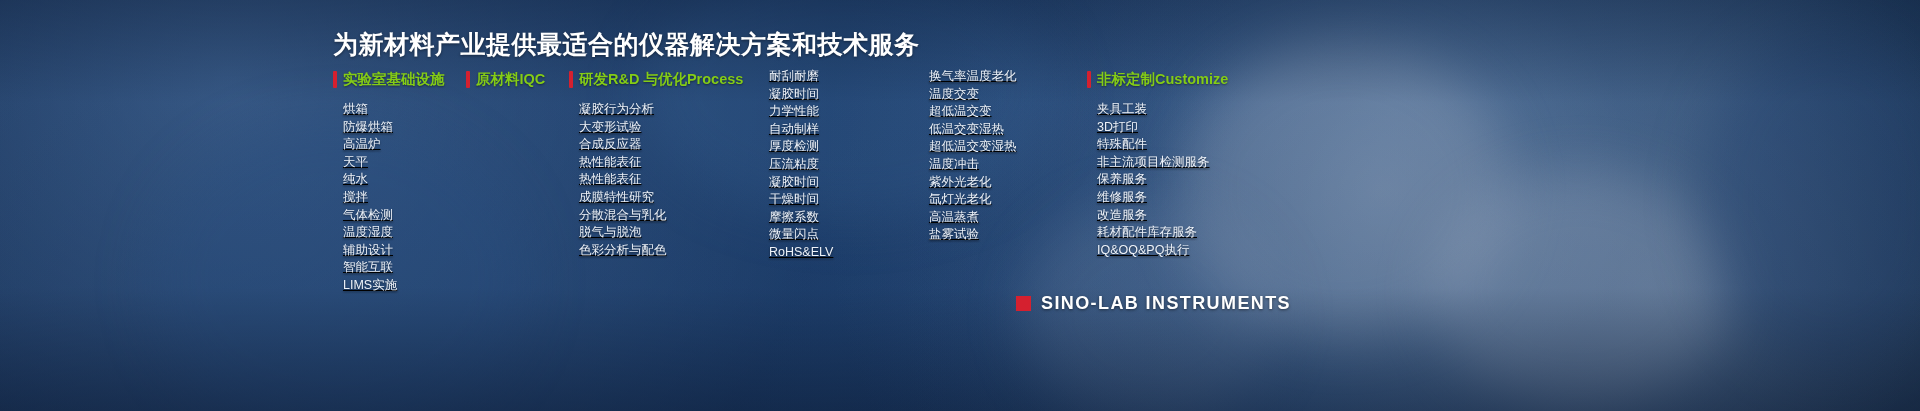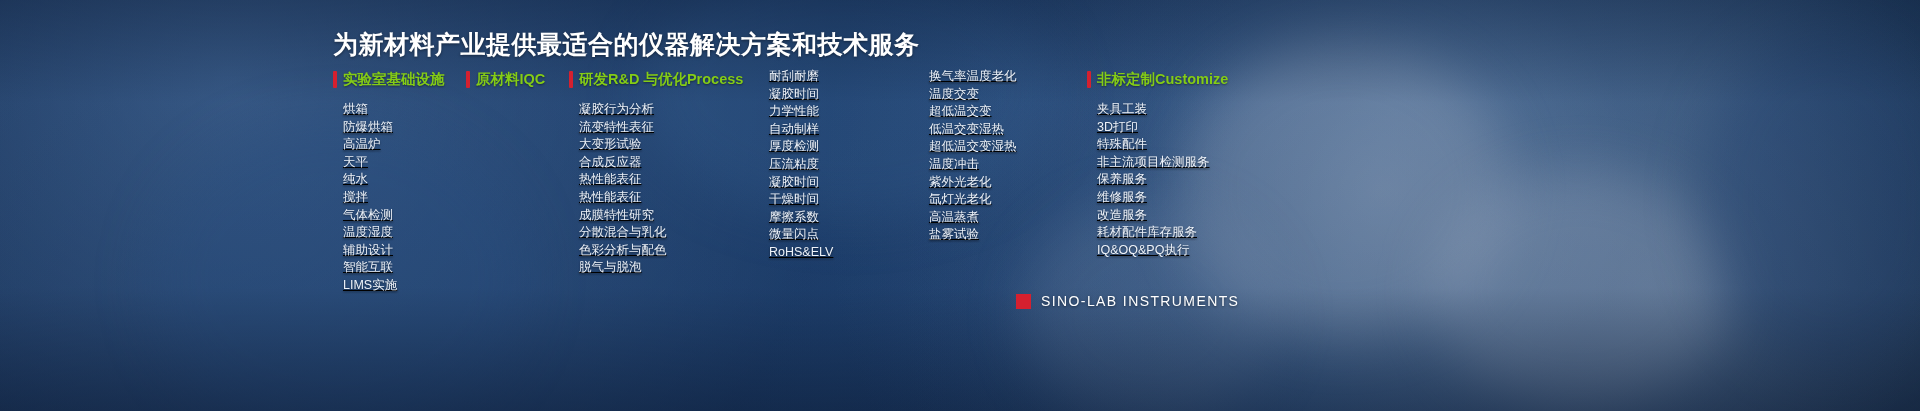--- a/index.html
+++ b/index.html
@@ -64,21 +64,21 @@
     color:#eef3fa;font-size:12.5px;line-height:17.6px;white-space:nowrap;
     text-shadow:0 1px 2px rgba(0,0,0,.5);
   }
 
   .brand{
     position:absolute;left:1016px;top:293px;
     display:flex;align-items:center;
   }
   .brand-mark{width:15px;height:15px;background:#d5202f;margin-right:10px;flex:none;}
   .brand-text{
-    color:#ffffff;font-size:14px;font-weight:normal;letter-spacing:1.4px;
+    color:#ffffff;font-size:18px;font-weight:bold;letter-spacing:1.4px;
     text-shadow:0 1px 3px rgba(0,0,0,.5);white-space:nowrap;
   }
 </style>
 </head>
 <body>
 
 <div id="bg">
   <div class="blob b1"></div>
   <div class="blob b2"></div>
   <div class="blob b3"></div>
@@ -117,29 +117,28 @@
           <div class="head-text">原材料IQC</div>
         </div>
       </div>
       <div class="col" style="width: 190px;">
         <div class="col-head">
           <div class="head-bar"></div>
           <div class="head-text">研发R&amp;D 与优化Process</div>
         </div>
         <div class="items">
           <div class="item">凝胶行为分析</div>
-          <div class="item">流变特性表征</div>
           <div class="item">大变形试验</div>
           <div class="item">合成反应器</div>
           <div class="item">热性能表征</div>
           <div class="item">热性能表征</div>
           <div class="item">成膜特性研究</div>
           <div class="item">分散混合与乳化</div>
+          <div class="item">脱气与脱泡</div>
           <div class="item">色彩分析与配色</div>
-          <div class="item">脱气与脱泡</div>
         </div>
       </div>
       <div class="col" style="width: 160px;">
         <div class="items">
           <div class="item">耐刮耐磨</div>
           <div class="item">凝胶时间</div>
           <div class="item">力学性能</div>
           <div class="item">自动制样</div>
           <div class="item">厚度检测</div>
           <div class="item">压流粘度</div>

